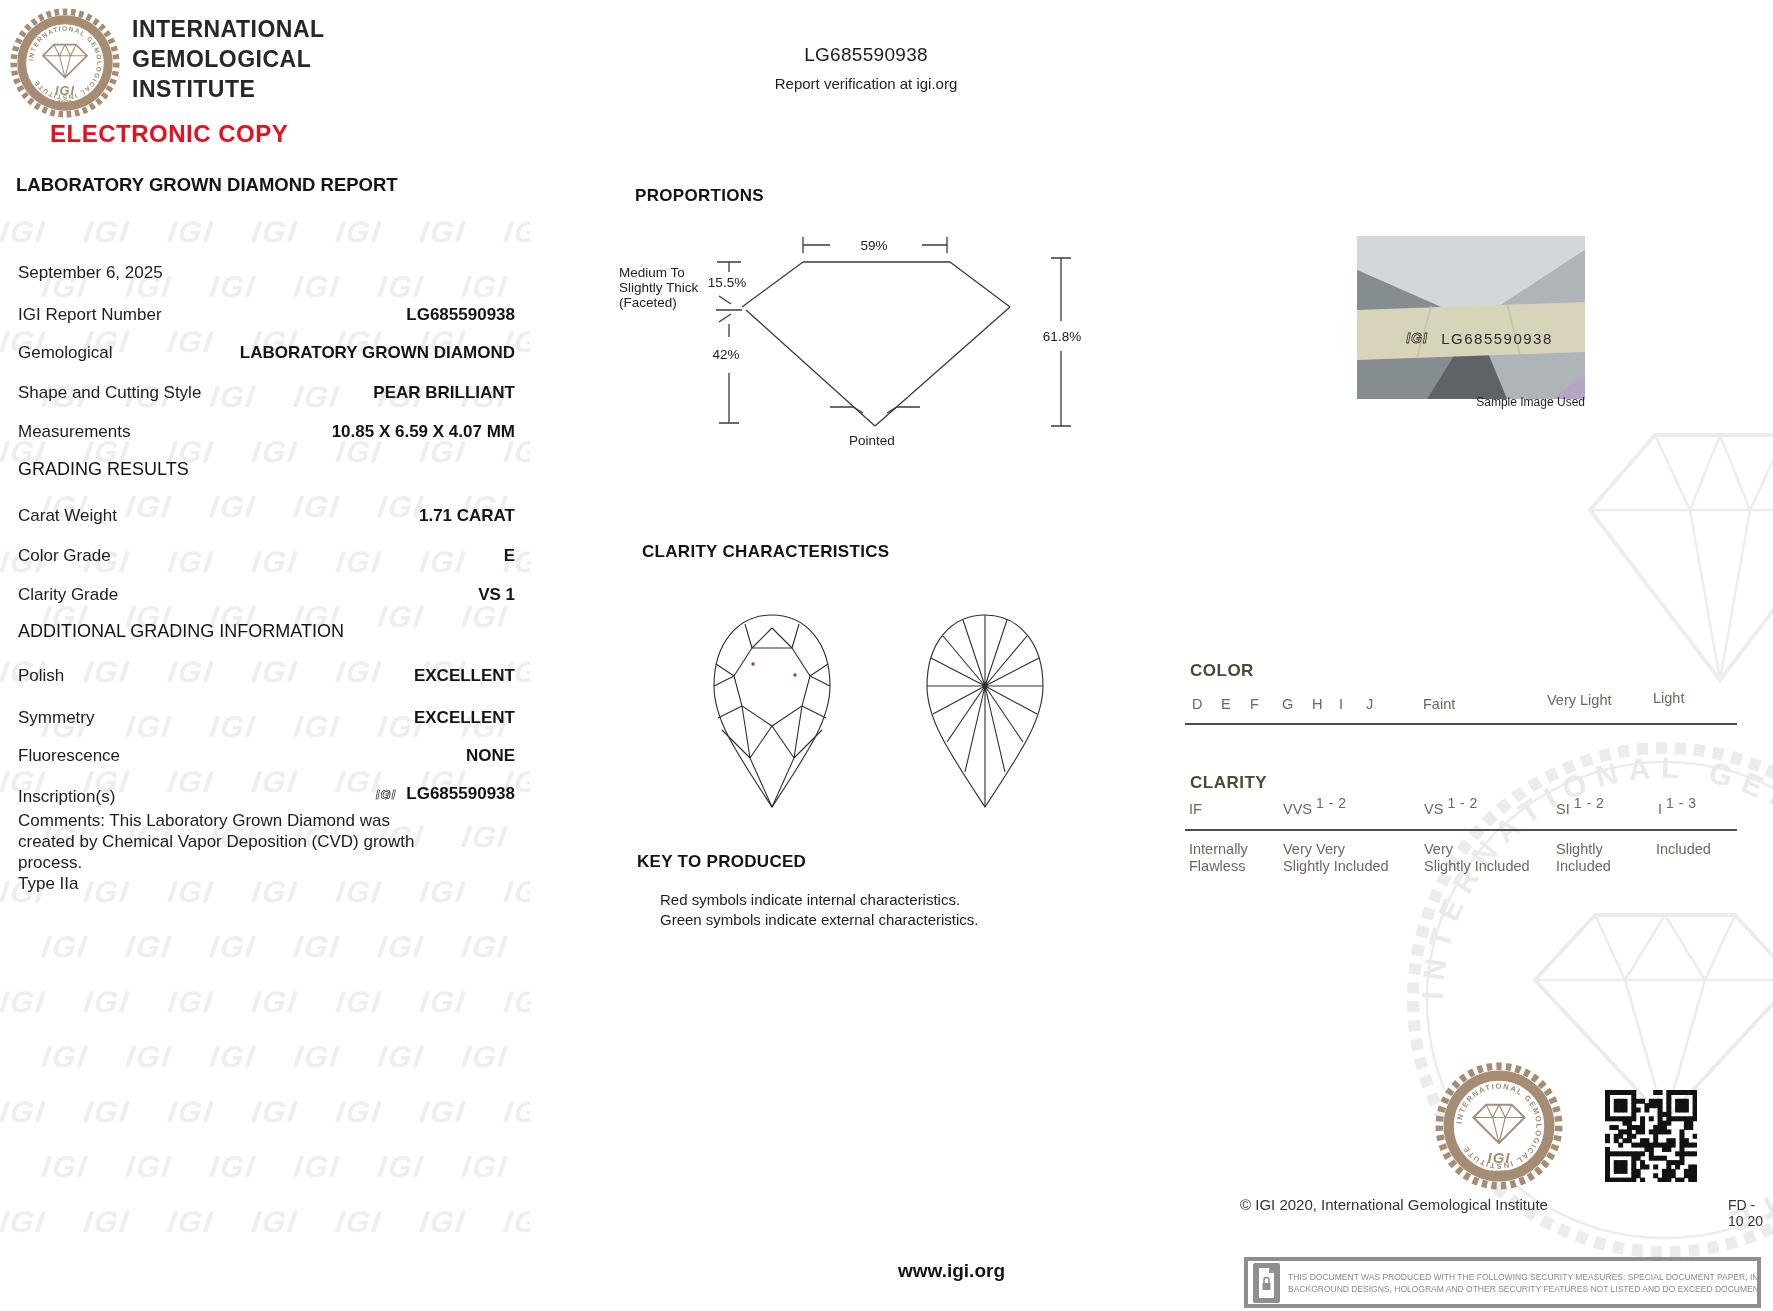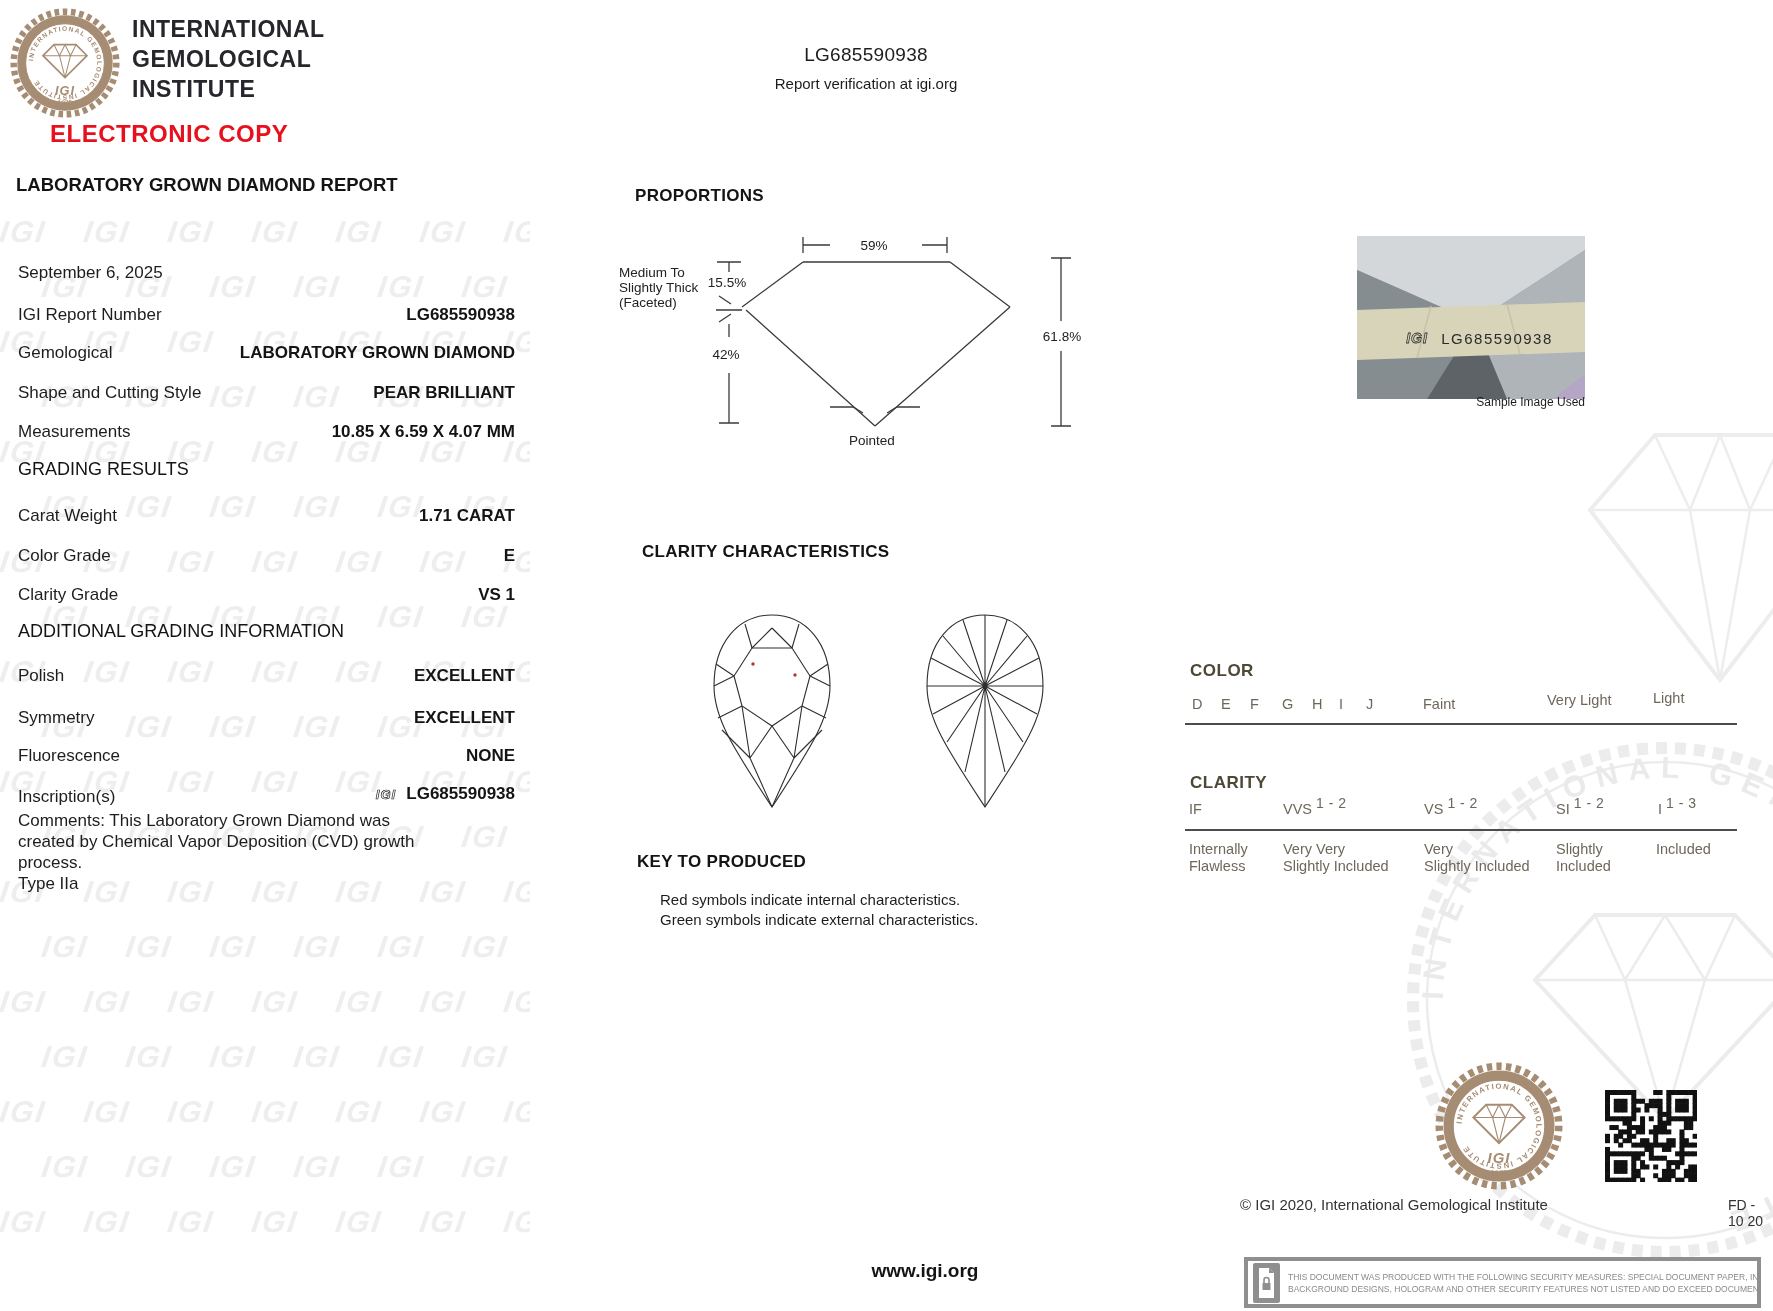--- a/index.html
+++ b/index.html
@@ -29,21 +29,21 @@
   .key-line{position:absolute;left:660px;font-size:15px;color:#1d1d1f}
   
   .scale-head{position:absolute;font-size:17px;font-weight:700;letter-spacing:.5px;
               color:var(--scale-header,#4e4837)}
   .cg,.cc,.cl{position:absolute;font-size:14.5px;color:var(--scale-text,#6e675a);white-space:nowrap}
   .cc sup{font-size:14px;letter-spacing:.5px}
   .rule{position:absolute;height:2px;background:#4d4d4d}
   
   #copyright{position:absolute;left:1240px;top:1196px;font-size:15px;color:#333}
   #form-code{position:absolute;left:1728px;top:1197px;font-size:14px;color:#333}
-  #website{position:absolute;left:845px;top:1260px;width:160px;text-align:center;
+  #website{position:absolute;left:845px;top:1260px;width:160px;text-align:right;
            font-size:19px;font-weight:700;color:#141414}
   #sec-strip{position:absolute;left:1244px;top:1257px;width:517px;height:51px;
              border:4px solid #8f8f8f;background:#fff;box-sizing:border-box;
              display:flex;align-items:center;overflow:hidden}
   .sec-line{font-size:8.5px;color:#8a8a8a;line-height:12px;white-space:nowrap}
   
   #sample-caption{position:absolute;left:1357px;top:395px;width:228px;text-align:right;font-size:12px}
   
   #wm-left{position:absolute;left:0;top:215px;width:530px;height:1032px;overflow:hidden;
            pointer-events:none;z-index:0}

